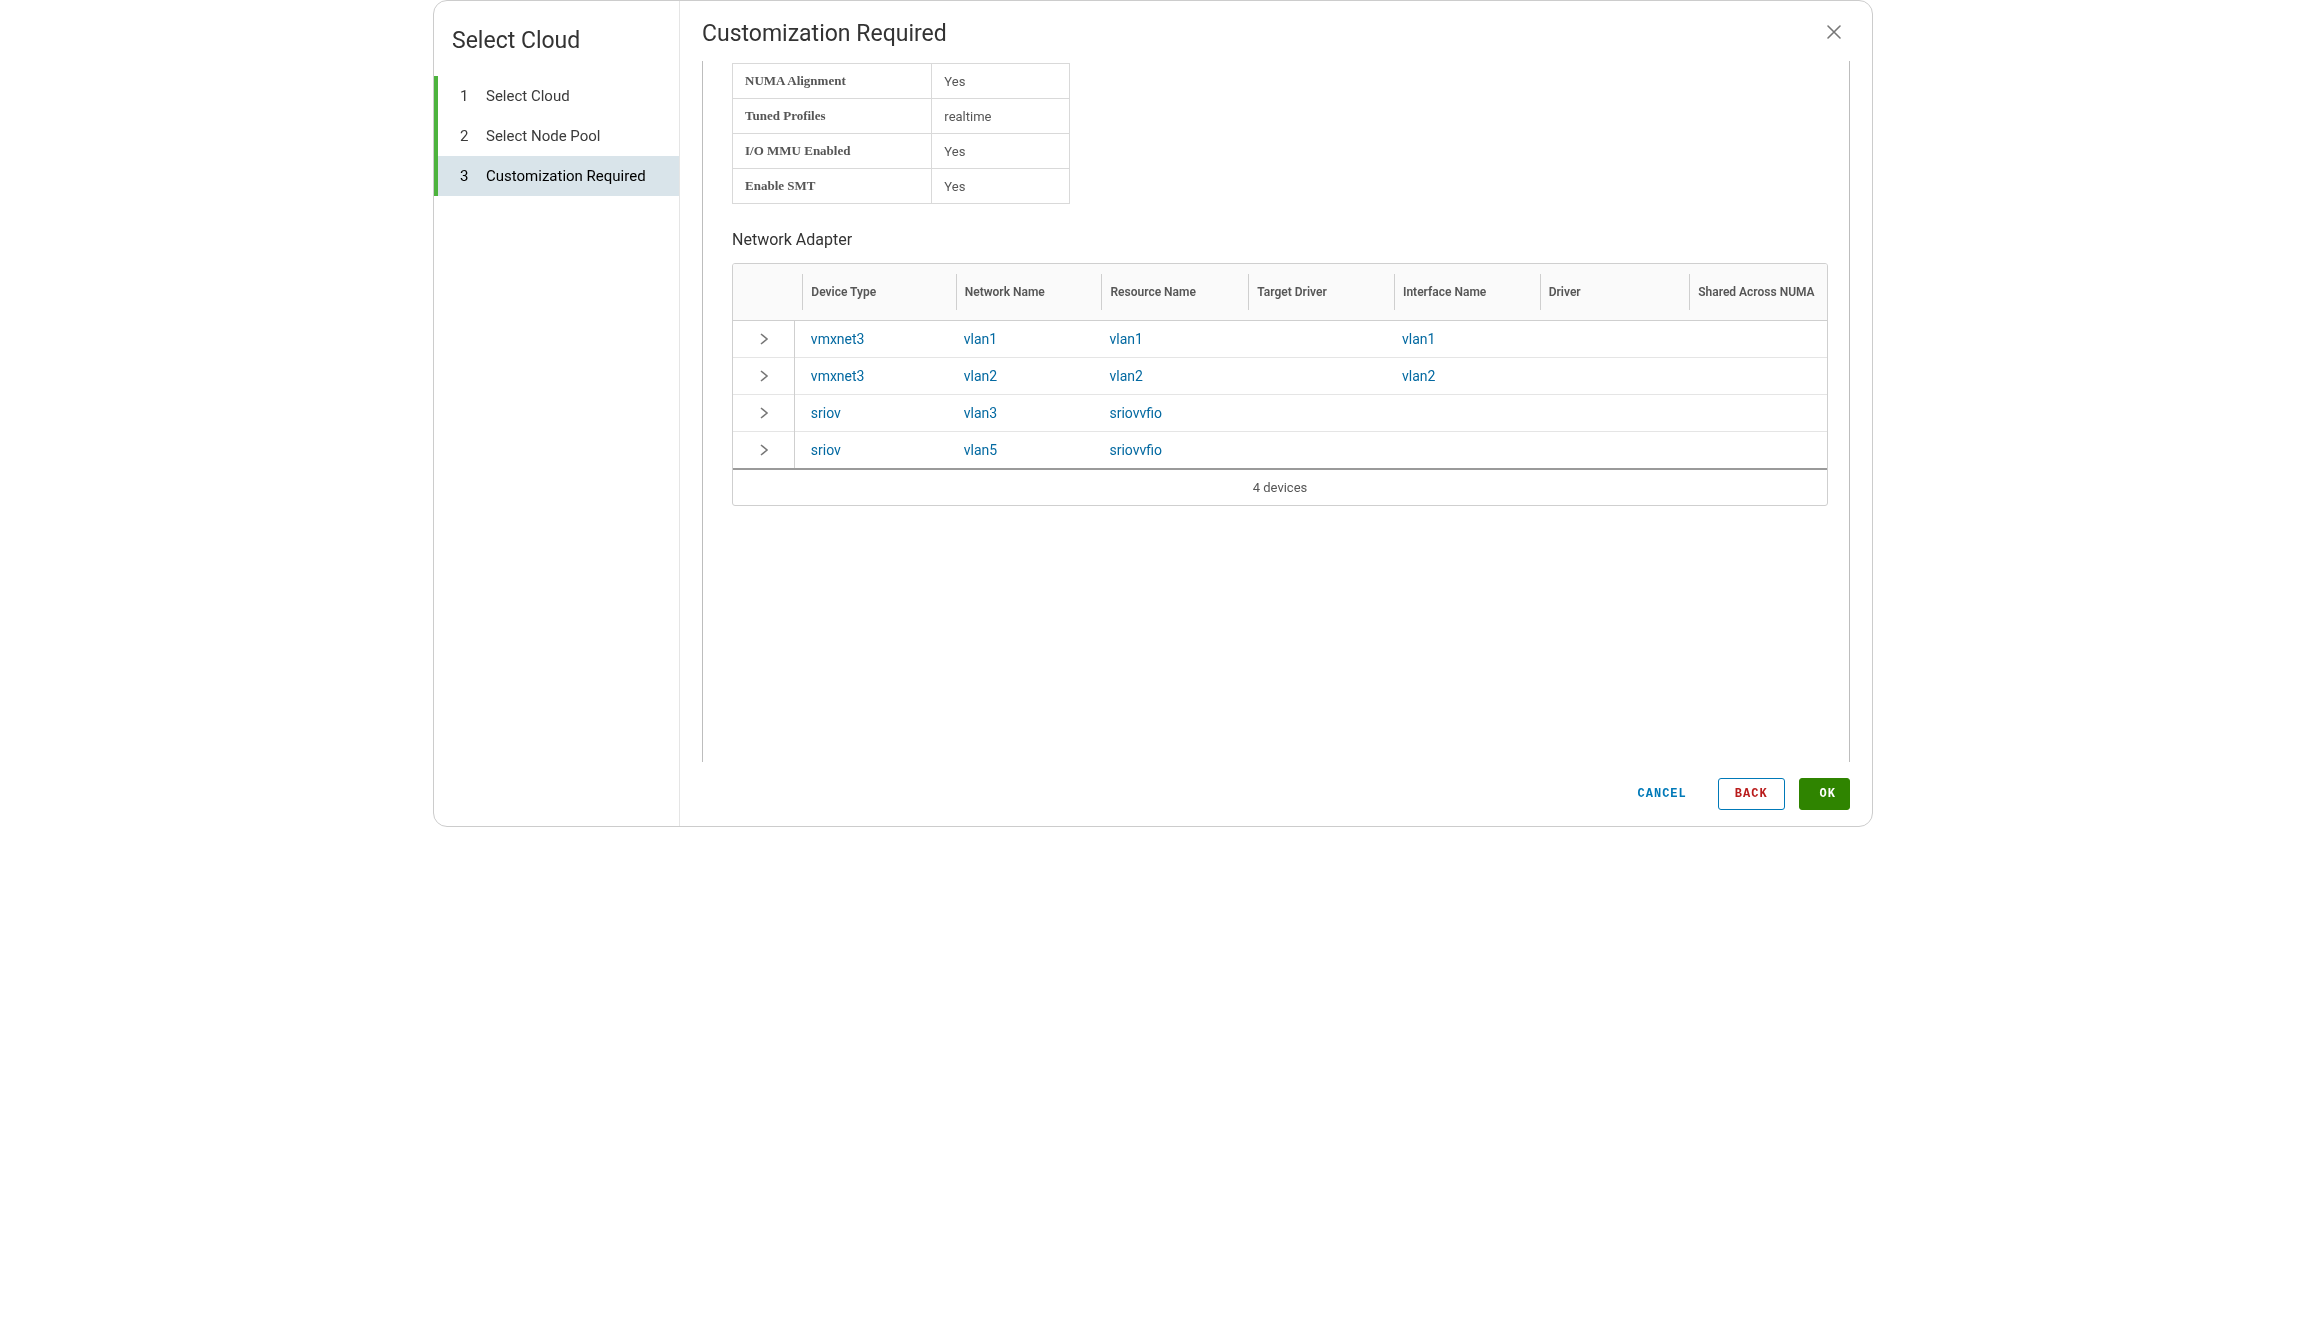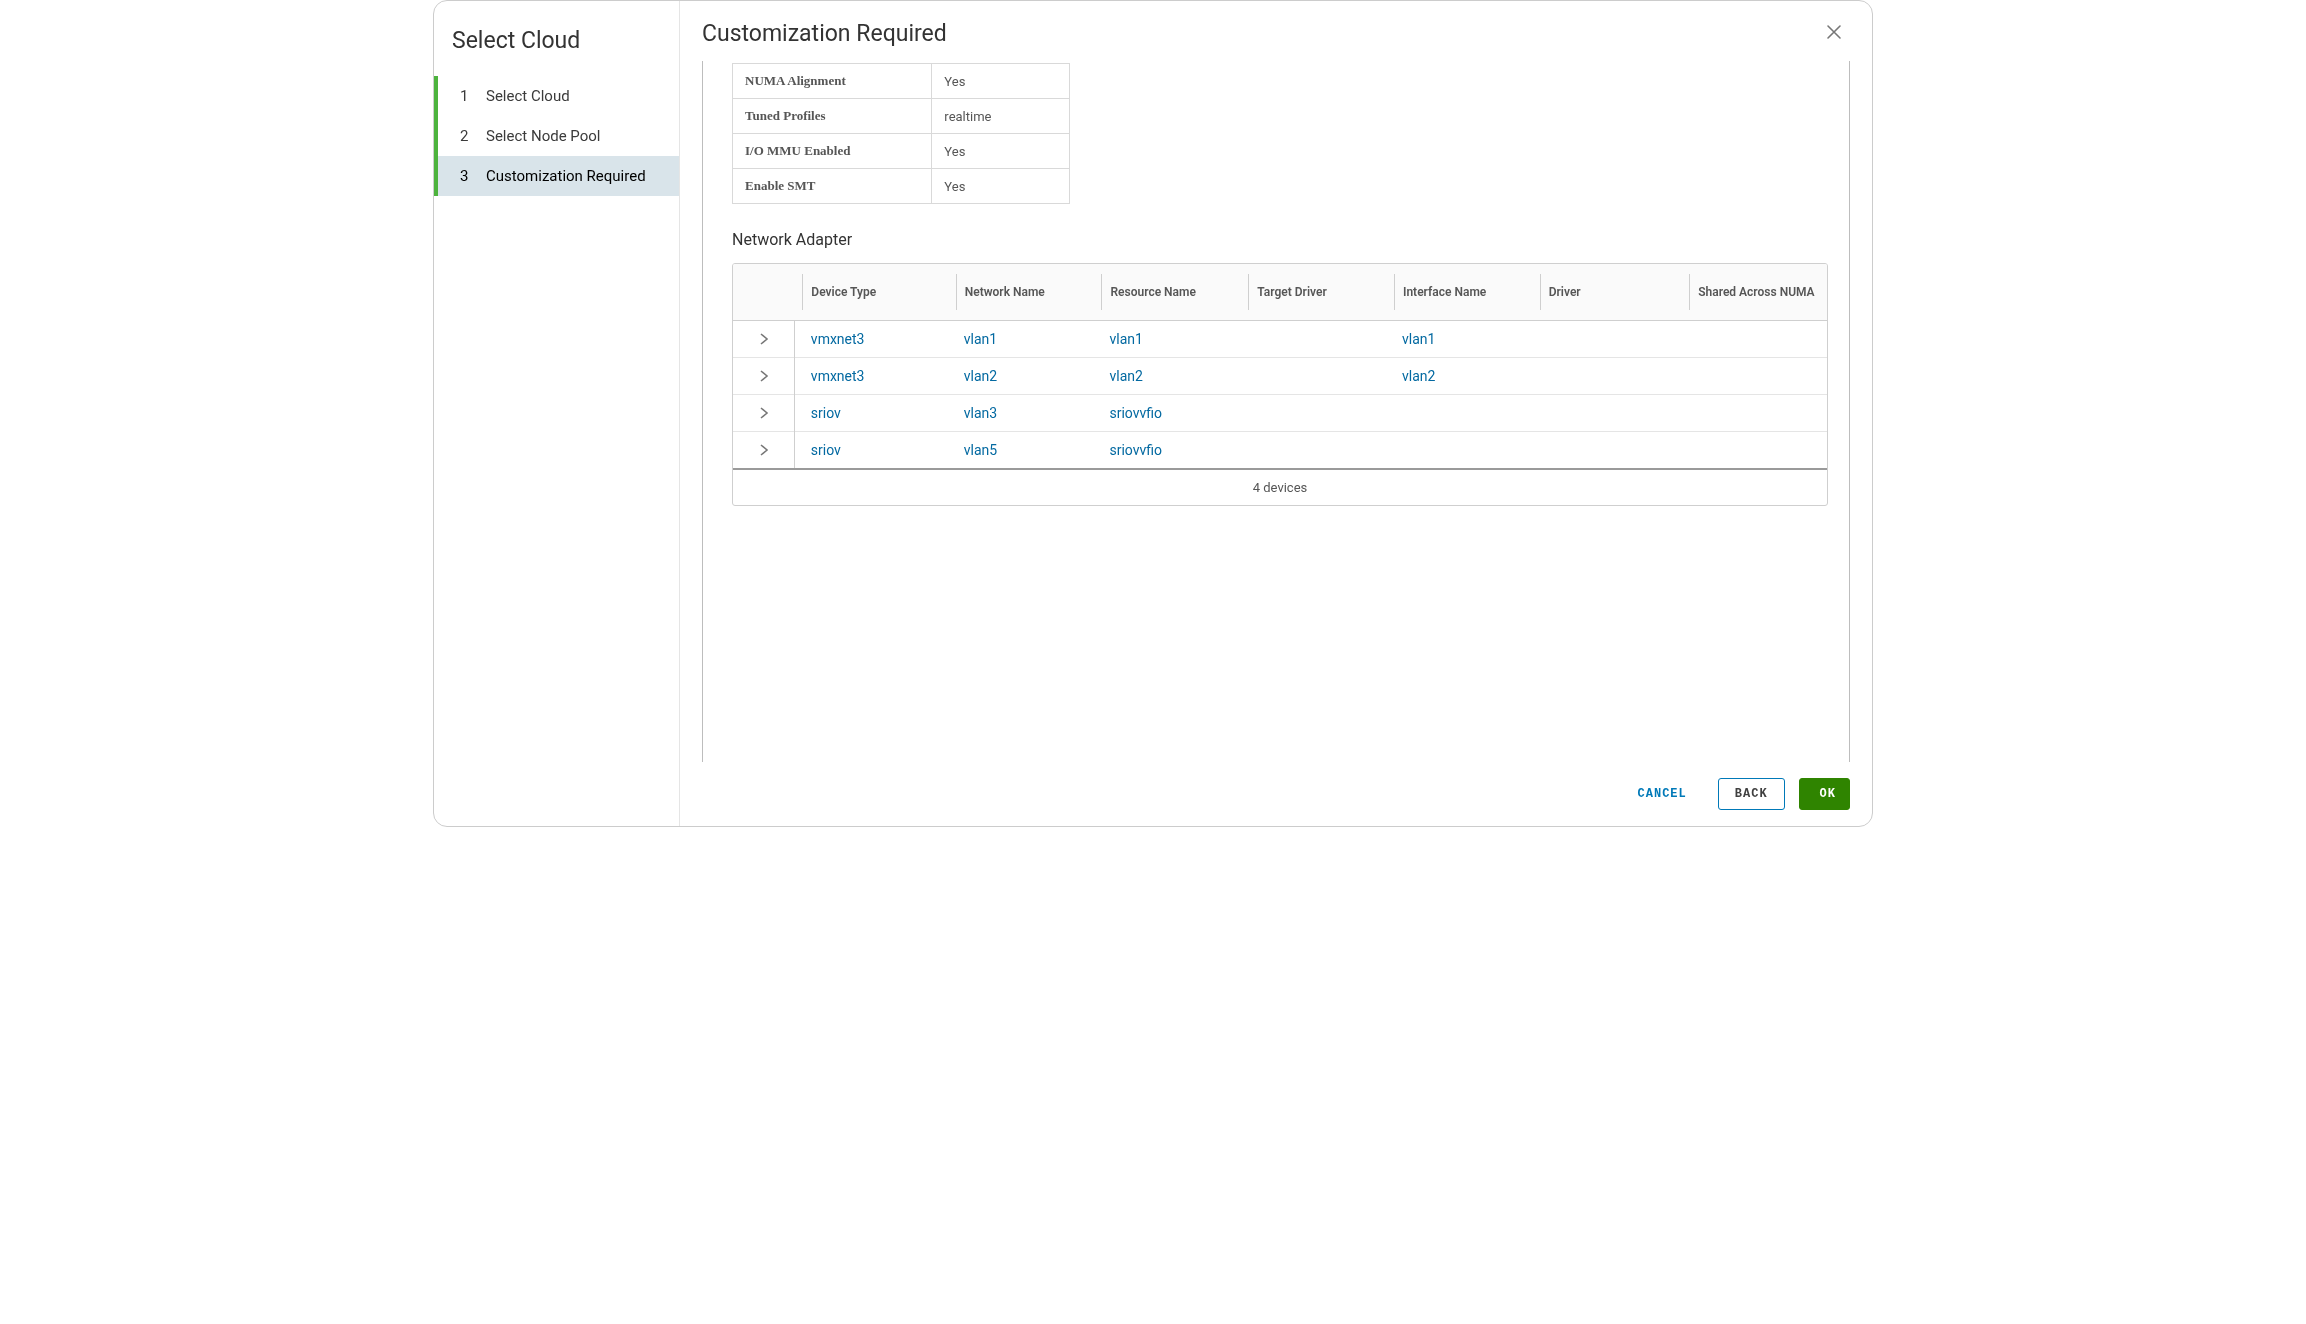--- a/index.html
+++ b/index.html
@@ -171,21 +171,21 @@
       font-size: 12px;
       font-weight: 600;
       letter-spacing: 1px;
       padding: 8px 16px;
       border-radius: 3px;
       cursor: pointer;
       border: 1px solid transparent;
       font-family: Liberation Mono, monospace;
     }
     .btn-cancel { color: #0079b8; background: transparent; border-color: transparent; }
-    .btn-back   { color: #404040; background: #fff; border-color: #0079b8; }
+    .btn-back   { color: #b91c1c; background: #fff; border-color: #0079b8; }
     .btn-ok     { color: #fff; background: #2f8400; border-color: #2f8400; padding-left: 20px; padding-right: 13px; }
   </style>
 </head>
 <body>
 
 <div class="modal">
 
   <aside class="sidebar">
     <h1 class="sidebar-title">Select Cloud</h1>
     <ul class="steps">

